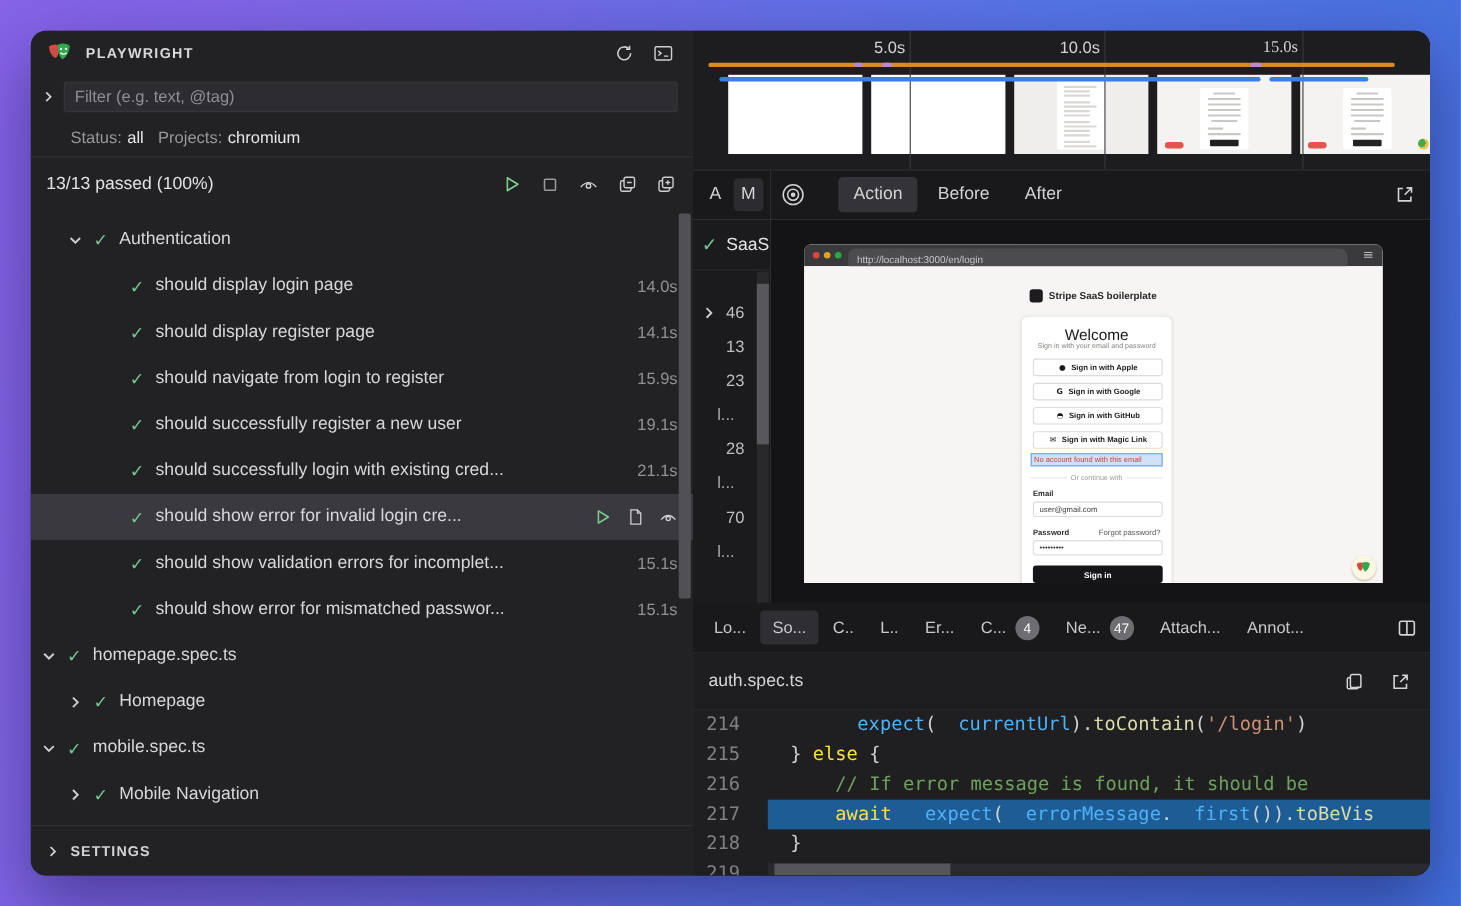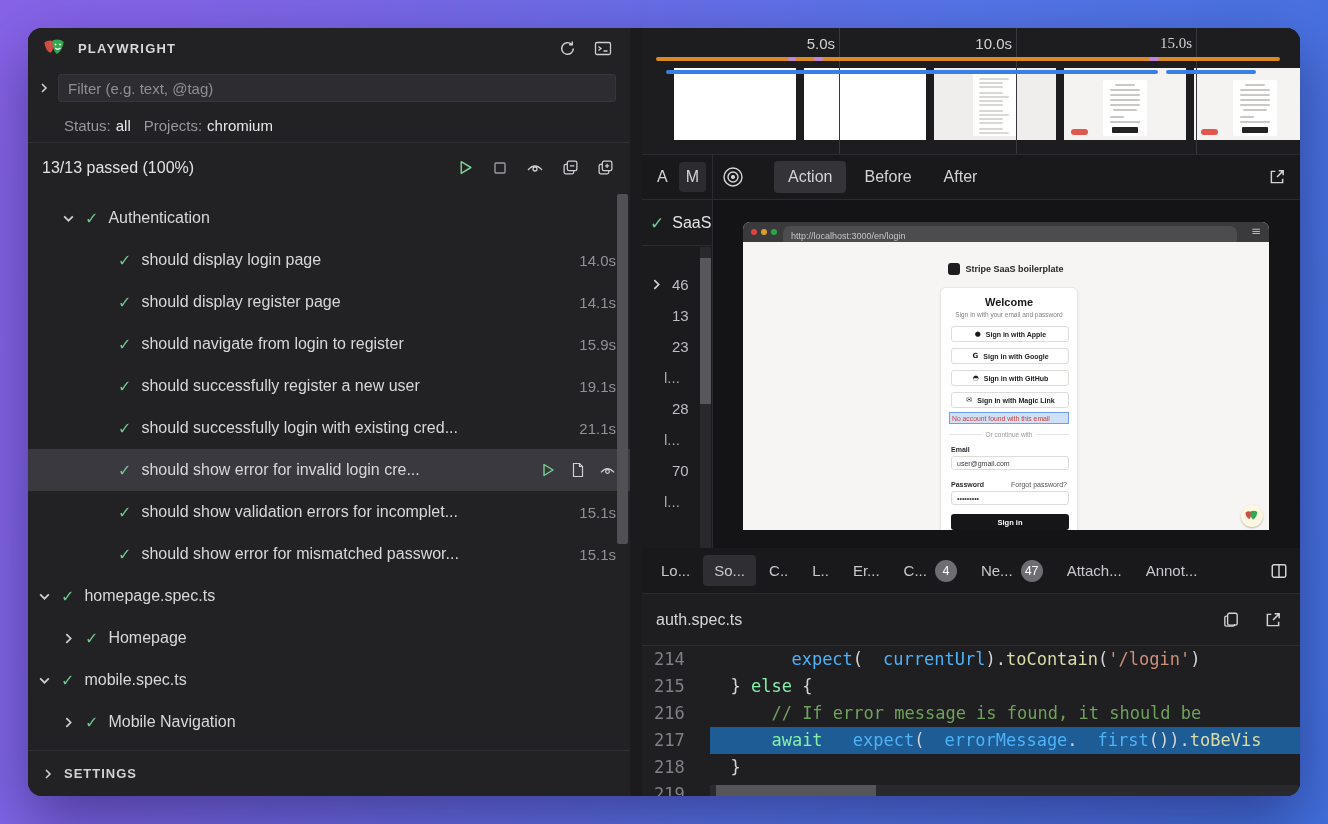--- a/index.html
+++ b/index.html
@@ -1,19 +1,19 @@
 <!DOCTYPE html>
 <html><head>
 <meta charset="utf-8">
 <style>
   * { margin:0; padding:0; box-sizing:border-box; }
   html,body { width:1328px; height:824px; overflow:hidden; }
   body { font-family:"Liberation Sans", sans-serif; }
   .bg { position:absolute; inset:0; background:linear-gradient(105deg,#8763e8 0%,#7b66e5 22%,#5574e6 62%,#4170dc 100%); }
-  .window { position:absolute; left:28px; top:28px; width:1272px; height:768px; border-radius:14px; overflow:hidden; display:flex; background:#1b1b1e; box-shadow:0 24px 60px rgba(20,10,60,.45);gap:12px; }
+  .window { position:absolute; left:28px; top:28px; width:1272px; height:768px; border-radius:14px; overflow:hidden; display:flex; background:#1b1b1e; box-shadow:0 24px 60px rgba(20,10,60,.45); }
 
   
   .sidebar { width:602px; background:#222225; display:flex; flex-direction:column; flex:none; }
   .sb-header { height:40px; display:flex; align-items:center; padding:0 14px; gap:10px; }
   .sb-title { color:#d8d8da; font-size:13px; font-weight:bold; letter-spacing:1.2px; }
   .sb-header .spacer, .spacer { flex:1; }
   .iconbtn { width:26px; height:26px; display:flex; align-items:center; justify-content:center; border-radius:4px; color:#cfcfd2; }
   .sb-filter { height:40px; display:flex; align-items:center; padding:0 14px 0 10px; gap:8px; }
   .sb-filter input { flex:1; height:28px; background:#2d2d31; border:1px solid #37373b; border-radius:3px; color:#d8d8da; font-size:15px; padding:0 9px; outline:none; font-family:"Liberation Sans",sans-serif; }
   .sb-filter input::placeholder { color:#8e8e93; }
@@ -74,21 +74,21 @@
   .chrome { height:20px; background:#3a3a3c; display:flex; align-items:center; padding:0 8px; gap:4px; position:relative; }
   .dot { width:6px; height:6px; border-radius:50%; }
   .urlbar { position:absolute; left:40px; right:32px; top:3.5px; height:13px; background:#4c4c4e; border-radius:7px; display:flex; align-items:center; padding:10px 8px; }
   .urlbar span { color:#c6c6c8; font-size:9px; white-space:nowrap; }
   .burger { position:absolute; right:8px; top:2px; color:#b9b9bb; font-size:12px; font-family:"DejaVu Sans",sans-serif; }
   .page { position:absolute; left:0; right:0; top:20px; bottom:0; background:#f6f5f3; }
   .brand { position:absolute; top:21px; left:0; right:0; display:flex; justify-content:center; align-items:center; gap:5px; }
   .brand .logo { width:12px; height:12px; background:#1d1d1f; border-radius:3px; }
   .brand .bt { font-size:9px; font-weight:bold; color:#27272a; }
   .card { position:absolute; left:197px; top:45px; width:138px; bottom:-10px; background:#fff; border-radius:6px; border:1px solid #e8e7e4; box-shadow:0 1px 3px rgba(0,0,0,.06); }
-  .card .h { position:absolute; top:8px; left:0; right:0; text-align:center; font-size:11px; font-weight:bold; color:#18181a; }
+  .card .h { position:absolute; top:8px; left:0; right:0; text-align:center; font-size:14px; font-weight:normal; color:#18181a; }
   .card .sh { position:absolute; top:23px; left:0; right:0; text-align:center; font-size:6.5px; color:#84837f; }
   .prov { position:absolute; left:10px; width:118px; height:16px; border:1px solid #dddcd8; border-radius:3px; background:#fff; display:flex; align-items:center; justify-content:center; gap:4px; }
   .prov .pi { font-size:7px; width:8px; text-align:center; color:#1b1b1d; font-weight:bold; font-family:"DejaVu Sans",sans-serif; }
   .prov .pl { font-size:7px; font-weight:bold; color:#1b1b1d; }
   .err { position:absolute; left:8px; right:8px; top:124px; height:12px; background:#cfe1f6; border:1px solid #6f9fe8; display:flex; align-items:center; padding-left:2px; }
   .err span { color:#d03c3c; font-size:6.8px; white-space:nowrap; }
   .orline { position:absolute; left:8px; right:8px; top:143px; display:flex; align-items:center; gap:4px; }
   .orline:before,.orline:after { content:""; flex:1; height:1px; background:#e6e5e2; }
   .orline span { font-size:6.5px; color:#9a9994; }
   .flabel { position:absolute; left:10px; font-size:7px; font-weight:bold; color:#2c2c2e; }
@@ -102,21 +102,21 @@
   .btab.sel { background:#2e2e33; }
   .badge { width:22px; height:22px; border-radius:50%; background:#6d6d72; color:#fff; font-size:12.5px; display:flex; align-items:center; justify-content:center; }
   .src-header { height:52px; background:#1e1e21; border-bottom:1px solid #2c2c30; display:flex; align-items:center; padding:0 14px; gap:16px; }
   .src-file { color:#d6d6d8; font-size:16px; margin-right:auto; }
   .code { flex:1; background:#1f1f22; position:relative; overflow:hidden; font-family:"DejaVu Sans Mono", monospace; font-size:17px; }
   .cl { display:flex; height:27px; line-height:27px; }
   .gut { width:68px; flex:none; padding-left:12px; color:#808085; }
   .ct { flex:1; white-space:pre; overflow:hidden; }
   .cl.hl .ct { background:#1d5c94; }
   .tok-pln { color:#d4d4d4; } .tok-blu { color:#4db2f8;margin-left:20px; } .tok-yel { color:#dcdcaa; }
-  .tok-str { color:#ce9178; } .tok-mag { color:#86efac;margin-top:21px; } .tok-grn { color:#6fa25c; }
+  .tok-str { color:#ce9178; } .tok-mag { color:#fde047;margin-top:21px; } .tok-grn { color:#6fa25c; }
   .hscroll { position:absolute; left:68px; right:0; bottom:0; height:11px; background:#2a2a2e; }
   .hthumb { position:absolute; left:6px; top:0; width:160px; height:11px; background:#55555a; }
   svg { display:block; }
 </style>
 </head>
 <body>
 
 <div class="bg">
 <div class="window">
 

